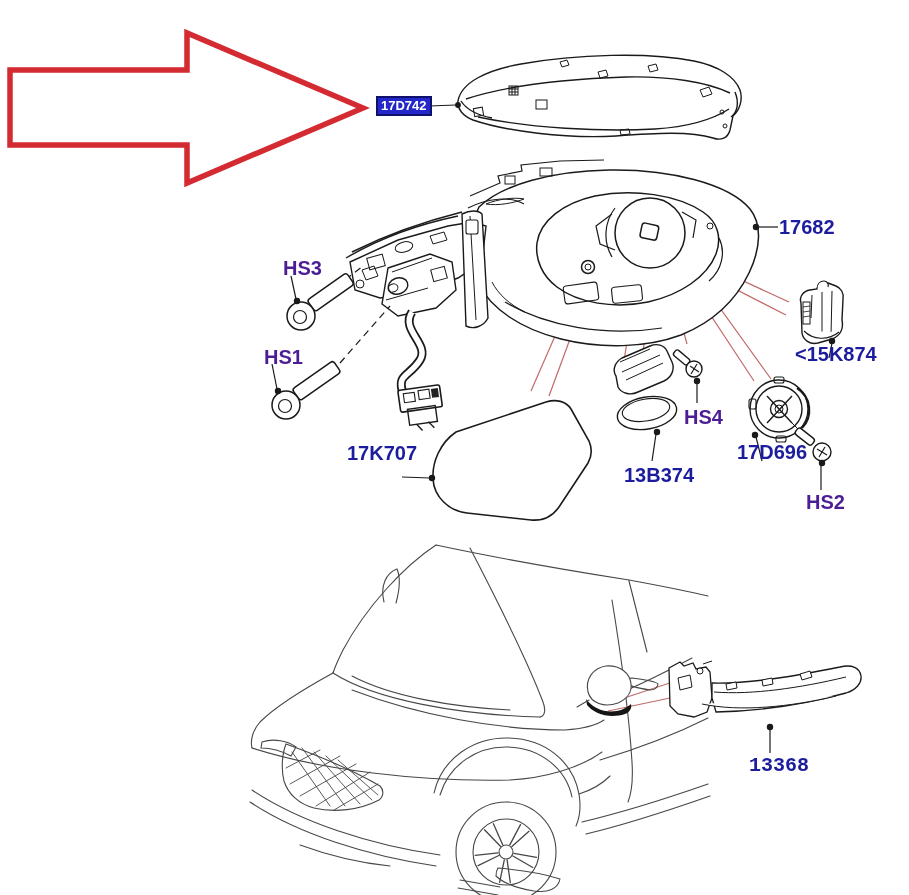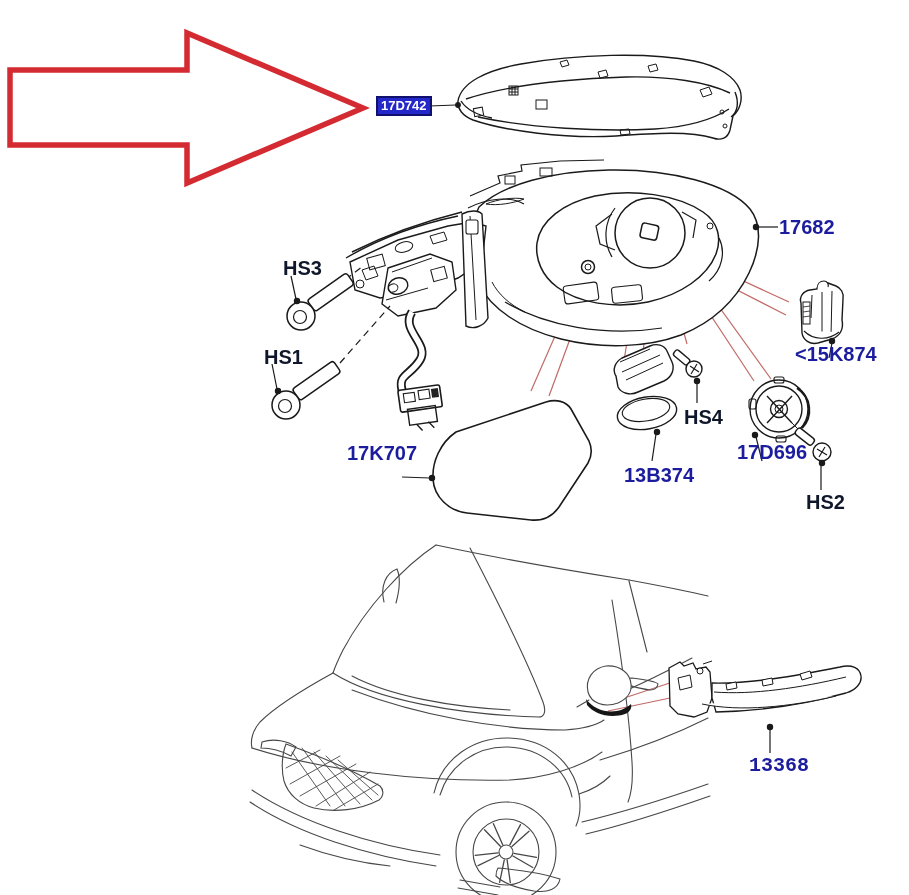--- a/index.html
+++ b/index.html
@@ -1,21 +1,21 @@
 <!DOCTYPE html>
 <html><head>
 <meta charset="utf-8">
 <style>
   html,body{margin:0;padding:0;background:#fff;}
   #stage{position:relative;width:909px;height:895px;background:#fff;overflow:hidden;
          font-family:"Liberation Sans",sans-serif;}
   #art{position:absolute;left:0;top:0;}
   .part-label{position:absolute;font-weight:bold;font-size:20px;color:#1c1c9e;
               white-space:nowrap;cursor:pointer;line-height:1;}
-  .hw-label{color:#0f172a;}
+  .hw-label{color:#4c1d95;}
   .selected-label{background:#2428c9;color:#ffffff;border:2px solid #10106e;
                   font-size:13px;padding:1px 3px 2px 3px;line-height:1;}
   .footer{position:absolute;left:763px;top:818px;width:140px;text-align:center;
           font-size:12.5px;color:#2e2e2e;line-height:19px;}
 </style>
 </head>
 <body>
 
 <div id="stage">
 

